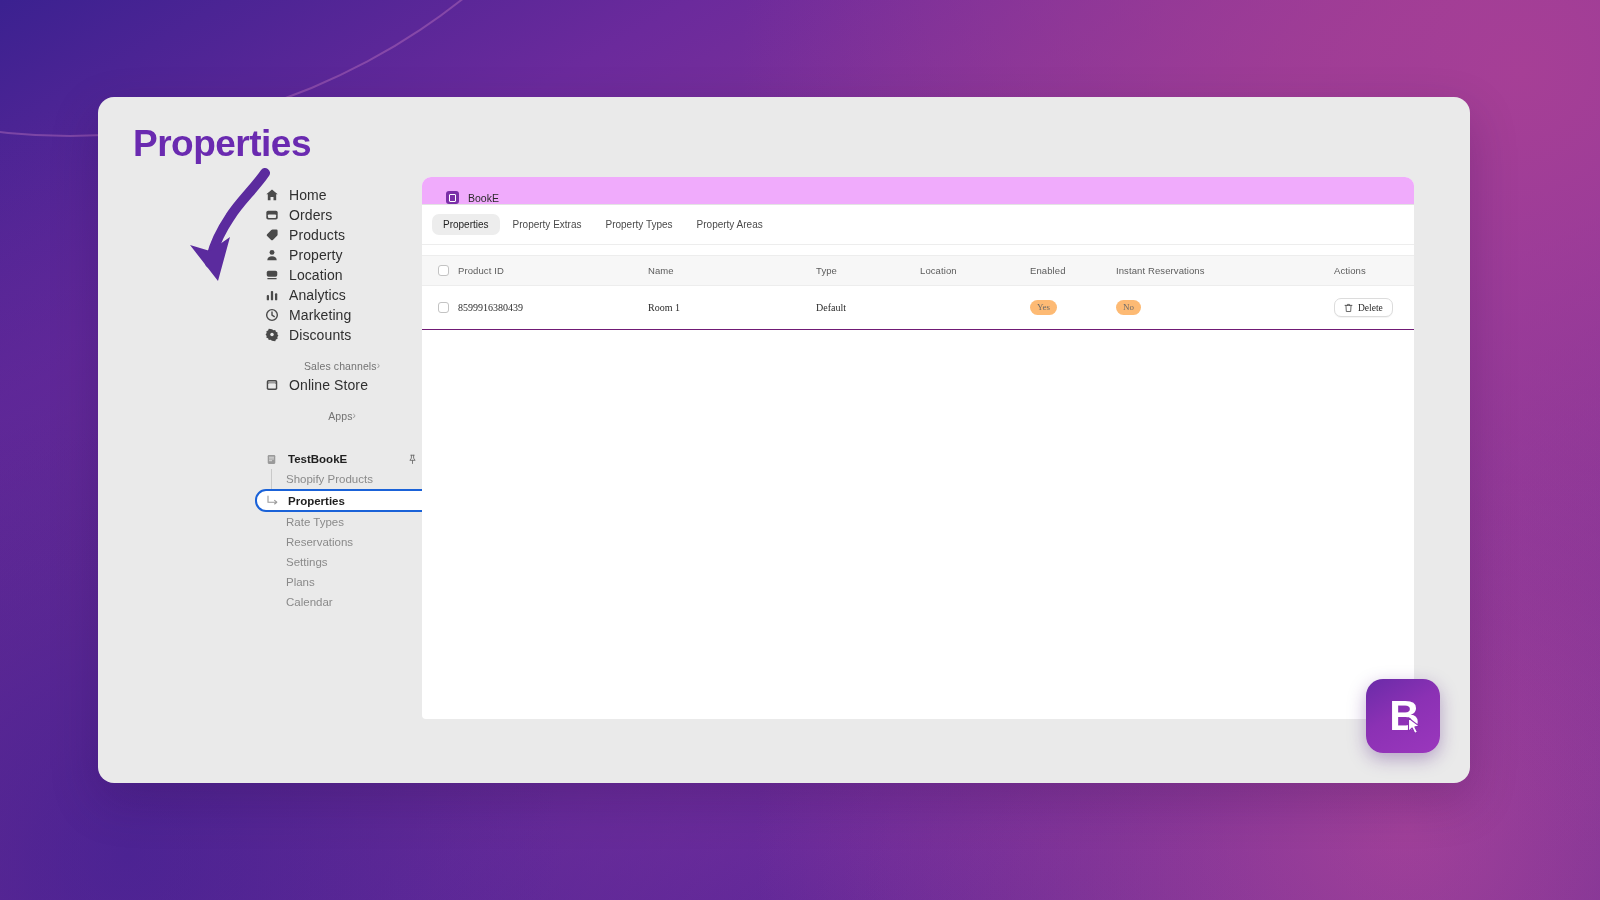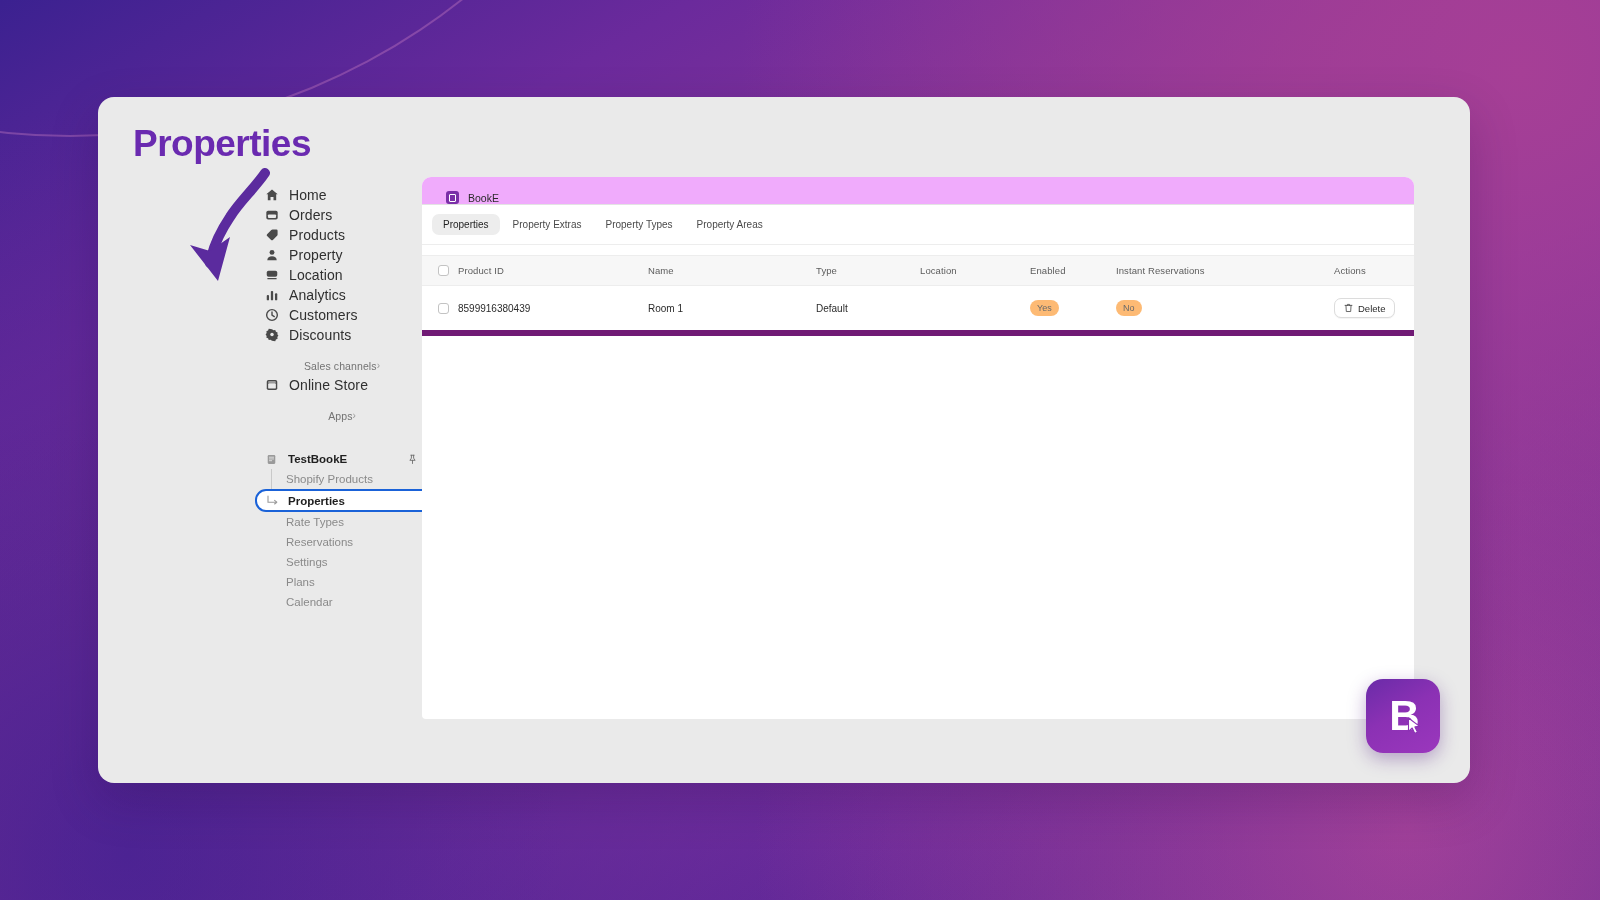--- a/index.html
+++ b/index.html
@@ -249,22 +249,23 @@
     text-align: left;
     padding: 9px 0;
     border-top: 1px solid #ededed;
     border-bottom: 1px solid #ededed;
     letter-spacing: 0.1px;
   }
   .tbl tbody td {
     font-size: 10px;
     color: #2b2b2b;
     padding: 12px 0;
-    border-bottom: 6px solid #701a75;
+    border-bottom: 1px solid #701a75;
     vertical-align: middle;
+    font-family: Liberation Serif, serif;
   }
   .c-check { width: 36px; padding-left: 16px !important; }
   .c-id { width: 190px; }
   .c-name { width: 168px; }
   .c-type { width: 104px; }
   .c-loc { width: 110px; }
   .c-en { width: 86px; }
   .c-ir { width: 218px; }
   .c-act { width: 90px; margin-left: 34px; }
 
@@ -409,21 +410,21 @@
       <span class="nav-label">Analytics</span>
     </div>
 
     <div class="nav-item">
       <span class="nav-icon">
         <svg width="14" height="14" viewBox="0 0 16 16" fill="none" stroke="currentColor" stroke-width="1.6">
             <circle cx="8" cy="8" r="6.1"></circle>
             <path d="M8 4.6v3.6l2.6 1.6" stroke-linecap="round"></path>
           </svg>
       </span>
-      <span class="nav-label">Customers</span>
+      <span class="nav-label">Marketing</span>
     </div>
 
     <div class="nav-item">
       <span class="nav-icon">
         <svg width="14" height="14" viewBox="0 0 16 16" fill="currentColor">
             <path d="M8 1.4l1.7 1.2 2-.3.8 1.9 1.9.8-.3 2 1.2 1.7-1.2 1.7.3 2-1.9.8-.8 1.9-2-.3L8 14.6l-1.7-1.2-2 .3-.8-1.9-1.9-.8.3-2L.7 7.3l1.2-1.7-.3-2 1.9-.8.8-1.9 2 .3z"></path>
             <circle cx="8" cy="7.3" r="2" fill="#eaeaea"></circle>
           </svg>
       </span>
       <span class="nav-label">Discounts</span>

